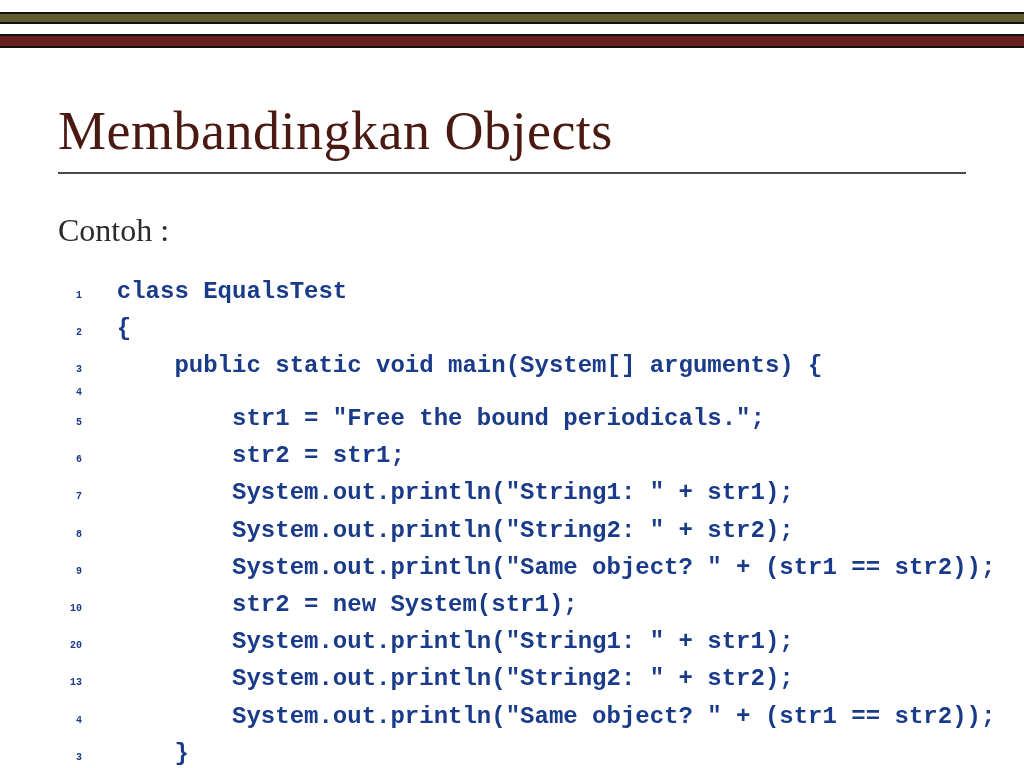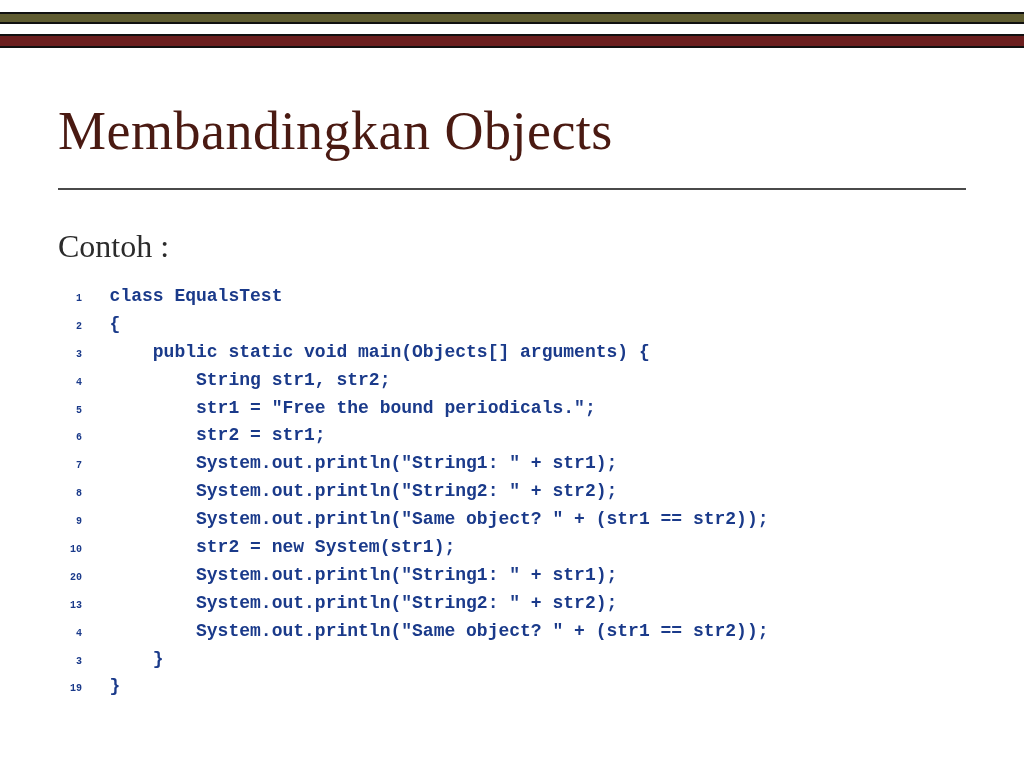--- a/index.html
+++ b/index.html
@@ -24,29 +24,29 @@
     position: absolute;
     top: 60px;
     left: 0;
     right: 0;
     padding: 40px 58px 0 58px;
   }
   .title {
     font-size: 54px;
     color: #4a1a12;
     font-weight: 400;
-    padding-bottom: 26px;
+    padding-bottom: 10px;
     border-bottom: 2px solid #4a4a4a;
     letter-spacing: 0.5px;
   }
   .subheading {
     font-size: 32px;
     color: #2b2b2b;
     margin-top: 38px;
-    margin-bottom: 18px;
+    margin-bottom: 24px;
   }
   .code-block {
     padding-left: 0;
   }
   .code-line {
     display: flex;
     align-items: baseline;
     line-height: 1.55;
   }
   .lineno {
@@ -54,21 +54,21 @@
     text-align: right;
     font-family: "Courier New", monospace;
     font-size: 10px;
     color: #1a3a8a;
     font-weight: bold;
     flex-shrink: 0;
     padding-right: 6px;
   }
   .code-text {
     font-family: "Courier New", monospace;
-    font-size: 18px;
+    font-size: 24px;
     color: #1a3a8a;
     font-weight: bold;
     white-space: pre;
     text-align: right;
   }
 </style>
 </head>
 <body>
 
 <div class="top-bars">
@@ -84,25 +84,24 @@
       <div class="code-line">
         <span class="lineno">1</span>
         <span class="code-text">  class EqualsTest</span>
       </div>
       <div class="code-line">
         <span class="lineno">2</span>
         <span class="code-text">  {</span>
       </div>
       <div class="code-line">
         <span class="lineno">3</span>
-        <span class="code-text">      public static void main(Objects[] arguments) {</span>
+        <span class="code-text">      public static void main(System[] arguments) {</span>
       </div>
       <div class="code-line">
         <span class="lineno">4</span>
-        <span class="code-text">          String str1, str2;</span>
       </div>
       <div class="code-line">
         <span class="lineno">5</span>
         <span class="code-text">          str1 = "Free the bound periodicals.";</span>
       </div>
       <div class="code-line">
         <span class="lineno">6</span>
         <span class="code-text">          str2 = str1;</span>
       </div>
       <div class="code-line">

